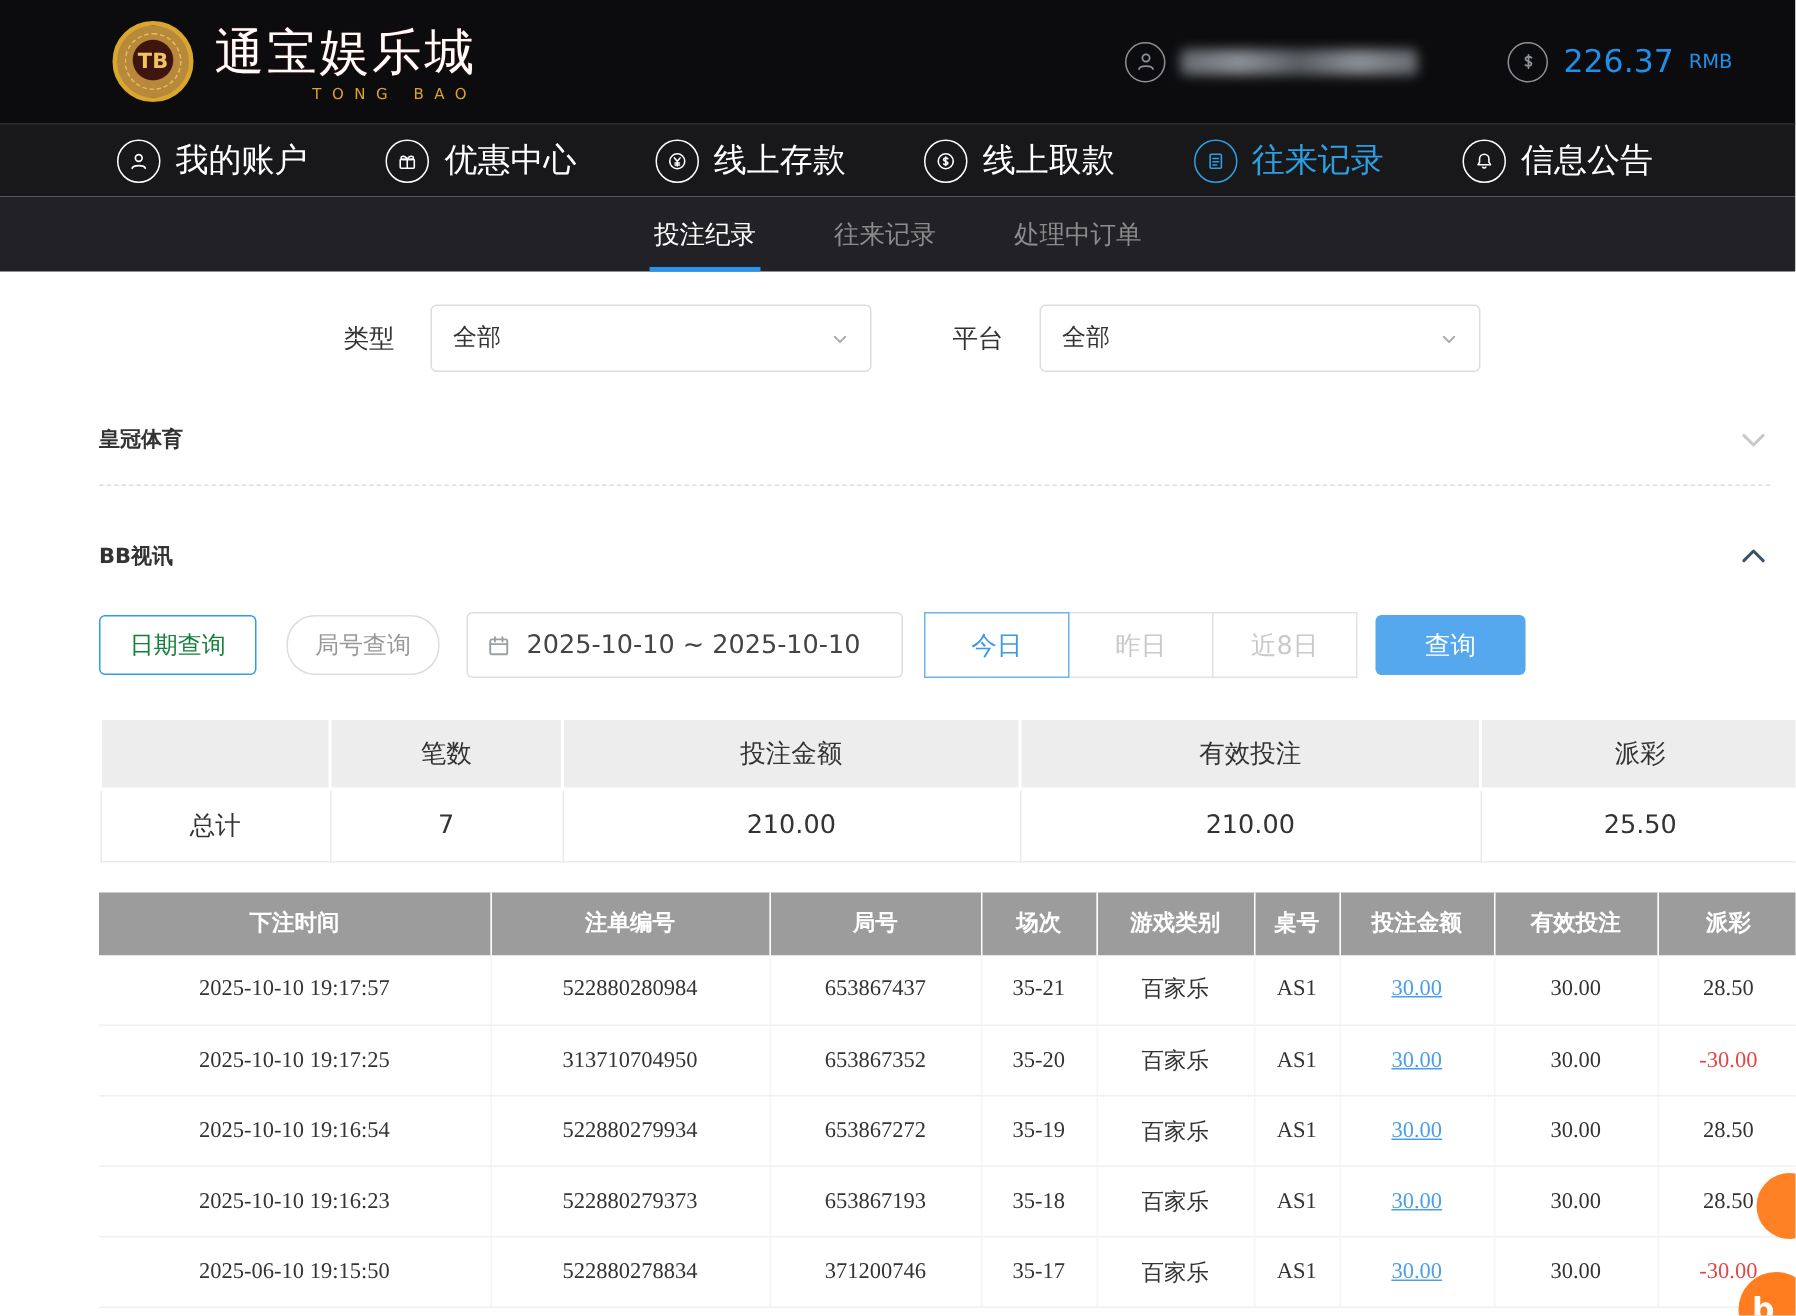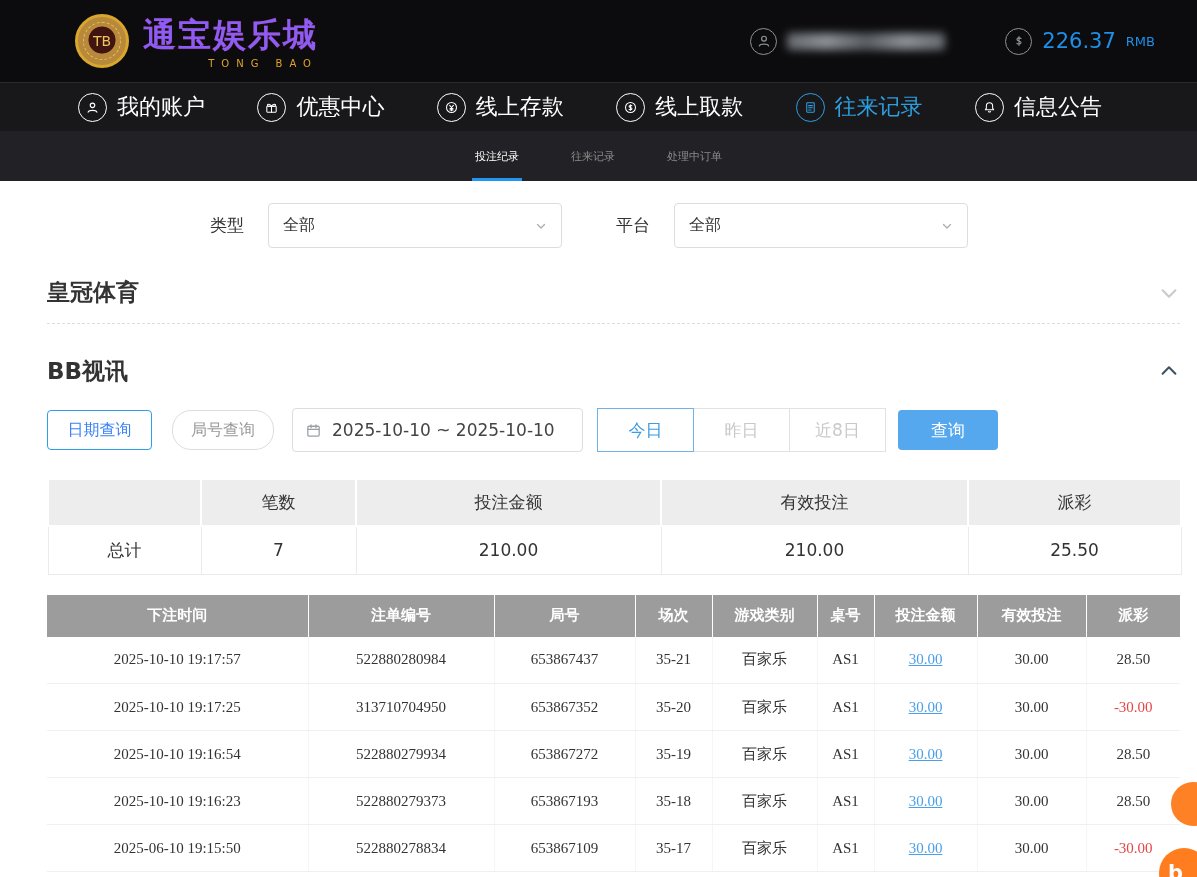--- a/index.html
+++ b/index.html
@@ -9,22 +9,22 @@
   }
   
   .topbar { height:82px; background:#0c0c0e; display:flex; align-items:center;
             padding:0 42px 0 75px; }
   .logo { display:flex; align-items:center; gap:14px; cursor:pointer; }
   .chip { width:54px; height:54px; border-radius:50%; border:3px solid #d9a62e;
           background:radial-gradient(circle at 50% 48%, #40150f 0 38%, #b8893a 40% 100%);
           display:flex; align-items:center; justify-content:center; position:relative; }
   .chip::before { content:""; position:absolute; inset:5px; border:1px dashed #e8c05a;
                   border-radius:50%; }
-  .chip span { color:#eec45e; font-size:14px; font-weight:normal; }
-  .logo-text .title { font-size:33px; font-weight:bold; color:#8b5cf6;
+  .chip span { color:#eec45e; font-size:14px; font-weight:bold; }
+  .logo-text .title { font-size:33px; font-weight:normal; color:#ffffff;
                       letter-spacing:2px; text-shadow:0 0 1px #7d1410; white-space:nowrap; }
   .logo-text .sub { font-size:10px; color:#dfa32b; letter-spacing:7px; text-align:right; }
   .top-right { margin-left:auto; display:flex; align-items:center; gap:60px; }
   .user-box, .balance { display:flex; align-items:center; gap:10px; }
   .round-icon { width:27px; height:27px; border:1.5px solid #8d9298; border-radius:50%;
                 color:#8d9298; display:flex; align-items:center; justify-content:center; flex:none; }
   .blur-name { width:158px; height:17px; border-radius:3px;
                background:linear-gradient(90deg,#70747a,#9aa0a6 25%,#63676d 50%,#9aa0a6 75%,#70747a);
                filter:blur(4px); opacity:.9; }
   .balance .amount { color:#1f8fe8; font-size:21px; }
@@ -33,42 +33,42 @@
   .navbar { height:49px; background:#18181b; border-top:1px solid #2a2a2e;
             display:flex; align-items:center; justify-content:space-between;
             padding:0 95px 0 78px; }
   .nav-item { display:flex; align-items:center; gap:10px; color:#fff; font-size:22px;
               cursor:pointer; white-space:nowrap; }
   .nav-item.active { color:#2d9fe0; }
   .nav-icon { width:29px; height:29px; border:1.5px solid currentColor; border-radius:50%;
               display:flex; align-items:center; justify-content:center; flex:none; }
   
   .tabbar { height:50px; background:#222226; display:flex; justify-content:center; gap:46px; }
-  .tab { height:100%; display:flex; align-items:center; color:#8b8b8b; font-size:11px;
+  .tab { height:100%; display:flex; align-items:center; color:#8b8b8b; font-size:17px;
          cursor:pointer; padding:0 3px;text-align:right; }
   .tab.active { color:#fff; border-bottom:3px solid #2196f3; padding-top:3px; }
   
-  .content { padding:0 17px 0 47px; }
+  .content { padding:0 17px 0 66px; }
   .filter-row { margin:22px 0 0 163px; display:flex; align-items:center; }
   .filter-label { font-size:17px; color:#333; margin-right:24px; }
   .select { width:294px; height:45px; border:1px solid #ddd; border-radius:4px;
             display:flex; align-items:center; justify-content:space-between;
             padding:0 14px; font-size:16px; color:#333; cursor:pointer; background:#fff; }
   .filter-gap { width:54px; }
   .section { height:62px; display:flex; align-items:center; justify-content:space-between;
              cursor:pointer; }
-  .section .title { font-size:23px; font-weight:bold; color:#333; }
+  .section .title { font-size:14px; font-weight:bold; color:#333; }
   .section.crown { margin-top:14px; border-bottom:1px dashed #ddd; }
   .section.bb { margin-top:16px; }
   .chev-light { color:#c9c9c9; } .chev-dark { color:#3b5266; }
   
   .query-row { margin-top:6px; display:flex; align-items:center; }
   .btn { display:flex; align-items:center; justify-content:center; background:#fff;
          cursor:pointer; font-size:16px; }
-  .btn-date { width:105px; height:40px; border:1px solid #2e9fe6; color:#3b82f6; border-radius:4px; }
+  .btn-date { width:105px; height:40px; border:1px solid #2e9fe6; color:#15803d; border-radius:4px; }
   .btn-round { width:102px; height:40px; border:1px solid #ddd; color:#999; border-radius:19px;
                margin-left:20px; }
   .date-box { margin-left:18px; width:291px; height:44px; border:1px solid #ddd; border-radius:4px;
               display:flex; align-items:center; gap:10px; padding:0 12px; font-size:17px;
               color:#444; cursor:pointer; }
   .cal { color:#9aa0a6; display:flex; }
   .group { margin-left:14px; display:flex; }
   .g-btn { width:97px; height:44px; border:1px solid #e2e2e2; color:#c9c9c9; font-size:17px;
            display:flex; align-items:center; justify-content:center; background:#fff;
            cursor:pointer; margin-left:-1px; }
@@ -353,21 +353,21 @@
           <td>35-18</td>
           <td>百家乐</td>
           <td>AS1</td>
           <td><span class="amt-link">30.00</span></td>
           <td>30.00</td>
           <td>28.50</td>
         </tr>
         <tr>
           <td>2025-06-10 19:15:50</td>
           <td>522880278834</td>
-          <td>653867109</td>
+          <td>371200746</td>
           <td>35-17</td>
           <td>百家乐</td>
           <td>AS1</td>
           <td><span class="amt-link">30.00</span></td>
           <td>30.00</td>
           <td class="neg">-30.00</td>
         </tr>
       </tbody>
   </table>
 

